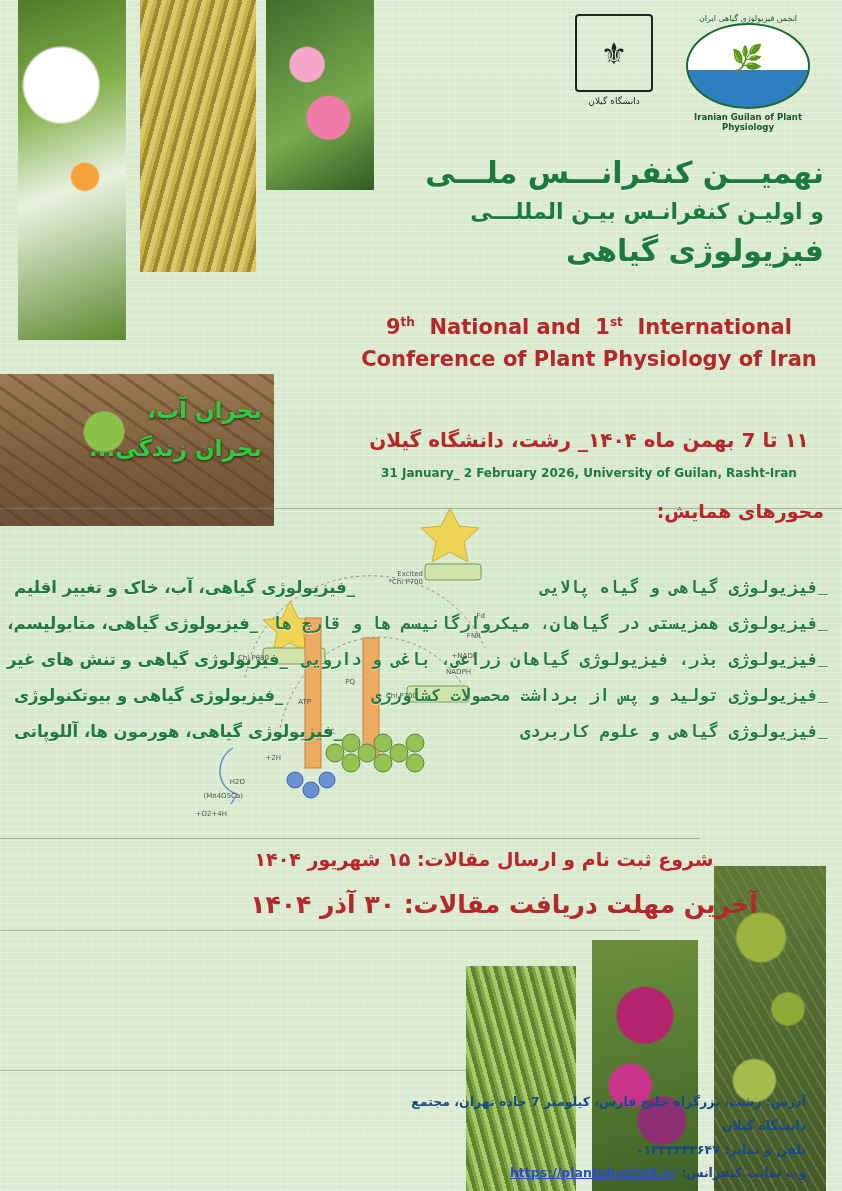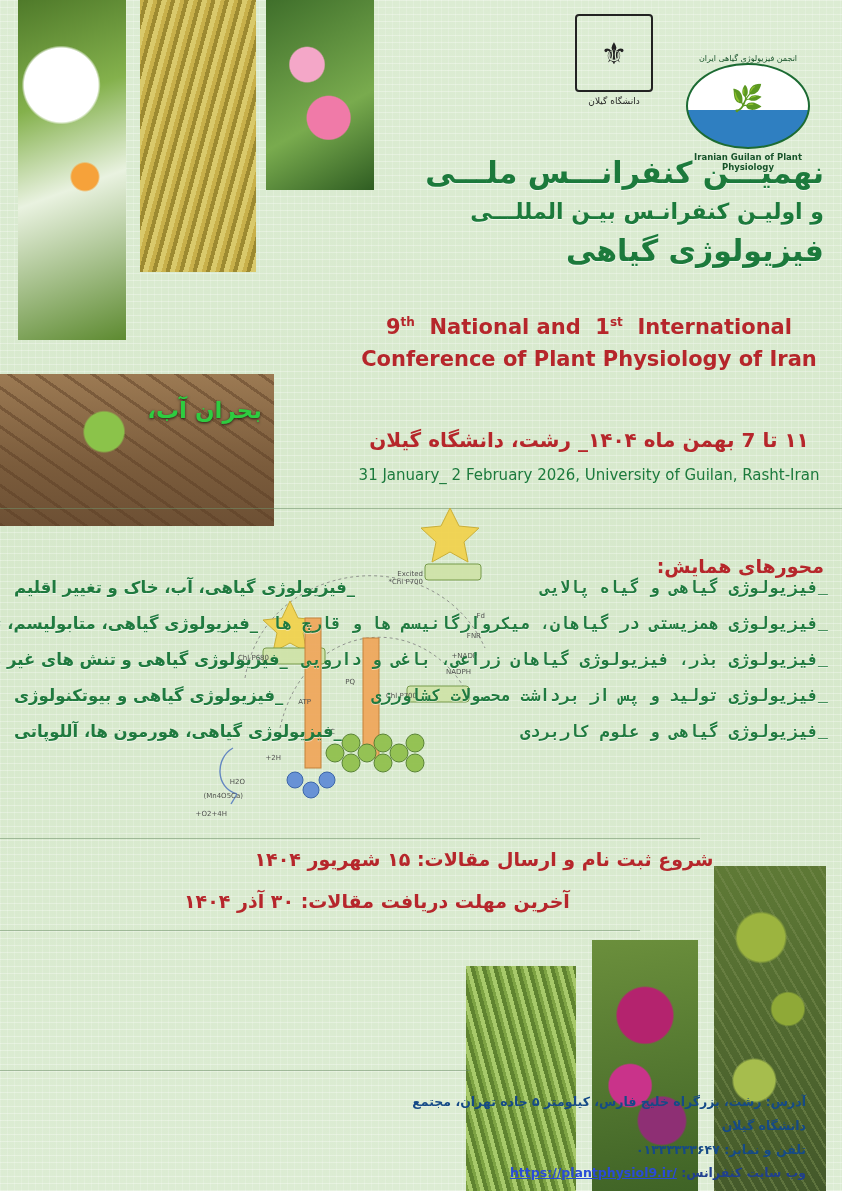--- a/index.html
+++ b/index.html
@@ -80,21 +80,21 @@
   .logo-guilan .box{width:74px;height:74px;margin:0 auto;border:2px solid #222;border-radius:4px;
      display:flex;align-items:center;justify-content:center;font-size:30px;color:#222;}
   .logo-guilan .cap{font-size:9px;color:#222;margin-top:4px;}
   .logo-isp{position:absolute;left:672px;top:14px;width:152px;height:112px;text-align:center;}
   .logo-isp .ring{width:120px;height:82px;margin:0 auto;border-radius:50%;
      border:2px solid #1c6b33;position:relative;overflow:hidden;
      background:linear-gradient(180deg,#ffffff 0 55%,#2f7fc1 55% 100%);}
   .logo-isp .ring .leaves{position:absolute;left:50%;top:22%;transform:translateX(-50%);
      font-size:26px;color:#2e8b3d;}
   .logo-isp .cap{font-size:8.5px;color:#17532a;margin-top:3px;font-weight:bold;}
-  .logo-isp .captop{font-size:8px;color:#17532a;margin-top:40px;}
+  .logo-isp .captop{font-size:8px;color:#17532a;}
 
   
   .fa-title{
     position:absolute;right:18px;top:150px;width:480px;
     text-align:right;color:#1c7a3c;font-weight:bold;
     font-size:30px;line-height:1.5;letter-spacing:1px;
     text-shadow:0 1px 0 rgba(255,255,255,.6);
   }
   .fa-title .l2{font-size:22px;}
   .fa-title .l3{font-size:30px;}
@@ -103,29 +103,29 @@
     direction:ltr;text-align:center;color:#b6262b;font-weight:bold;
     font-size:21px;line-height:1.5;
   }
   .en-title sup{font-size:12px;}
   .date-fa{
     position:absolute;right:18px;top:428px;width:470px;text-align:center;
     color:#b6262b;font-weight:bold;font-size:20px;
   }
   .date-en{
     position:absolute;right:18px;top:466px;width:470px;text-align:center;
-    direction:ltr;color:#1c7a3c;font-size:15px;
+    direction:ltr;color:#1c7a3c;font-size:12px;font-weight:bold;
   }
 
   
   .hline{position:absolute;height:1px;background:#6f8f6a;opacity:.55;}
 
   
   .topics-title{
-    position:absolute;right:18px;top:555px;color:#b6262b;font-weight:bold;font-size:19px;
+    position:absolute;right:18px;top:500px;color:#b6262b;font-weight:bold;font-size:19px;
   }
   .topics{
     position:absolute;right:14px;top:578px;width:814px;
     display:flex;flex-direction:column;gap:16px;
   }
   .topic-row{display:flex;justify-content:space-between;gap:14px;}
   .topic{
     color:#1f7a3f;font-weight:bold;font-size:16.5px;white-space:nowrap;text-align:right;
     text-shadow:0 1px 0 rgba(255,255,255,.5);
   }
@@ -136,22 +136,22 @@
     position:absolute;left:185px;top:498px;width:360px;height:330px;opacity:.92;
     font-size:8px;color:#3a3a3a;
   }
 
   
   .deadline1{
     position:absolute;right:18px;top:848px;width:680px;text-align:center;
     color:#b6262b;font-weight:bold;font-size:19px;
   }
   .deadline2{
-    position:absolute;right:18px;top:890px;width:640px;text-align:left;
-    color:#b6262b;font-weight:bold;font-size:19px;
+    position:absolute;right:18px;top:890px;width:640px;text-align:center;
+    color:#b6262b;font-weight:bold;font-size:25px;
   }
 
   
   .footer{
     position:absolute;right:36px;top:1090px;width:420px;text-align:right;
     color:#154a87;font-size:12.5px;line-height:1.9;font-weight:bold;
   }
   .footer .web{color:#1f3f8f;}
   .footer .url{direction:ltr;display:inline-block;color:#2a4bd7;text-align:center;}
 </style>
@@ -161,20 +161,21 @@
 <div class="poster">
 
   <div class="photo ph-lily"></div>
   <div class="photo ph-wheat"></div>
   <div class="photo ph-lotus"></div>
   <div class="photo ph-peanut"></div>
 
   <div class="photo ph-drought">
     <div class="slogan">
       <div>بحران آب،</div>
+      <div>بحران زندگی...</div>
     </div>
   </div>
 
   <div class="photo ph-moss"></div>
   <div class="photo ph-flower"></div>
   <div class="photo ph-olive"></div>
 
   <div class="logo-guilan">
     <div class="box">⚜</div>
     <div class="cap">دانشگاه گیلان</div>
@@ -287,21 +288,21 @@
     <div class="topic-row">
       <div class="topic left">_فیزیولوژی گیاهی و علوم کاربردی</div>
       <div class="topic">_فیزیولوژی گیاهی، هورمون ها، آللوپاتی</div>
     </div>
   </div>
 
   <div class="deadline1">شروع ثبت نام و ارسال مقالات: ۱۵ شهریور ۱۴۰۴</div>
   <div class="deadline2">آخرین مهلت دریافت مقالات: ۳۰ آذر ۱۴۰۴</div>
 
   <div class="footer">
-    <div>آدرس: رشت، بزرگراه خلیج فارس، کیلومتر ۵ جاده تهران، مجتمع دانشگاه گیلان</div>
+    <div>آدرس: رشت، بزرگراه خلیج فارس، کیلومتر 7 جاده تهران، مجتمع دانشگاه گیلان</div>
     <div>تلفن و نمابر: ۰۱۳۳۳۳۳۳۶۴۷</div>
     <div>
       <span class="web">وب سایت کنفرانس:</span>
       <a class="url" href="#">https://plantphysiol9.ir/</a>
     </div>
   </div>
 
 </div>
 
 </body></html>

